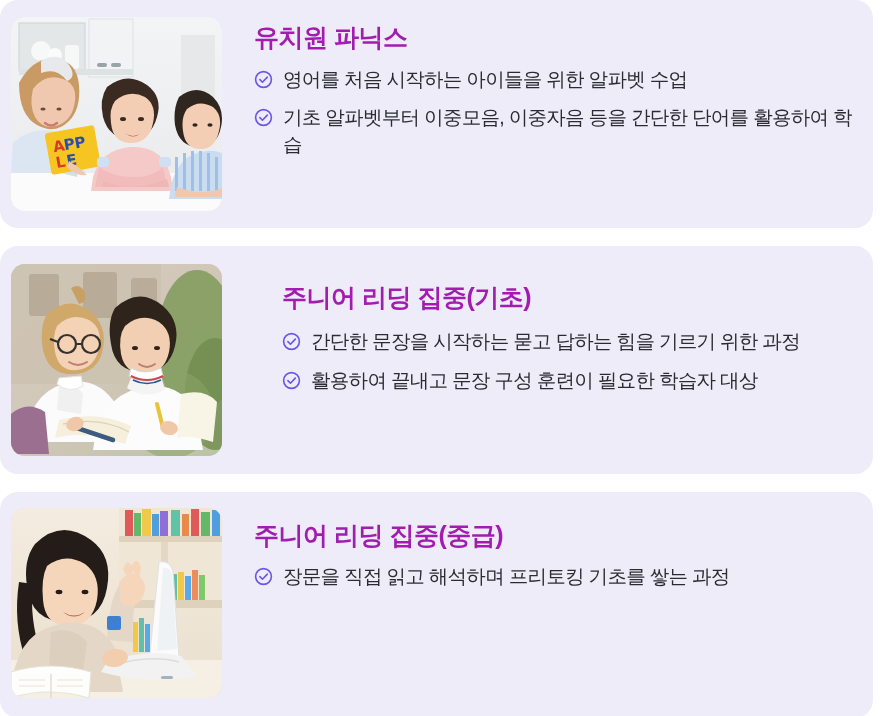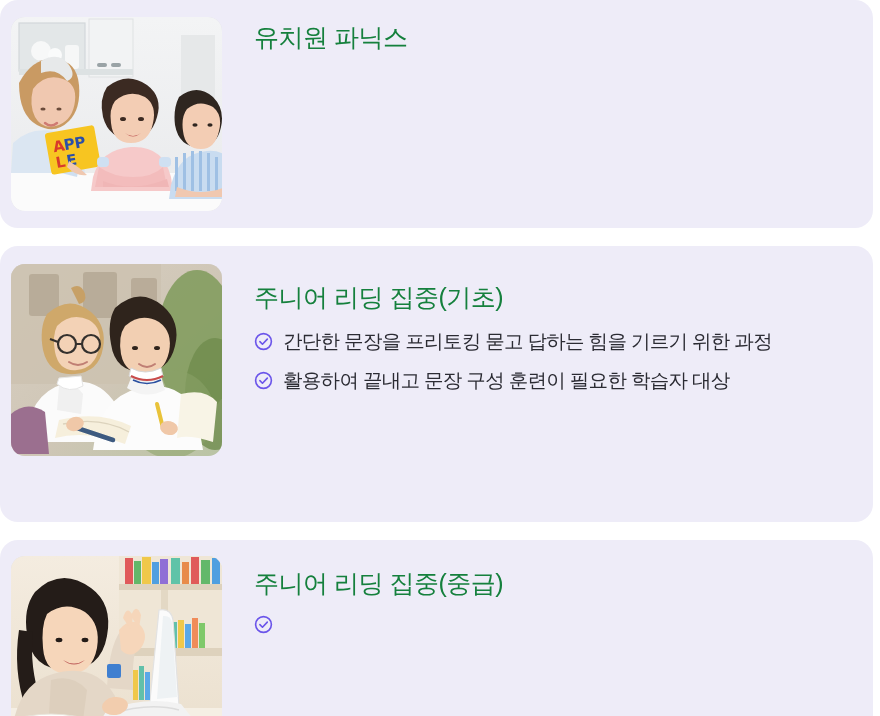--- a/index.html
+++ b/index.html
@@ -26,21 +26,21 @@
     position: relative;
     display: flex;
     align-items: flex-start;
     background: #eeecf8;
     border-radius: 18px;
     width: 873px;
     box-sizing: border-box;
     overflow: hidden;
   }
   .card-1 { height: 228px; }
-  .card-2 { height: 276px; }
+  .card-2 { height: 228px; gap: 28px; }
   .card-3 { height: 226px; }
 
   .card-thumb {
     flex: 0 0 auto;
     width: 211px;
     height: 194px;
     margin: 17px 0 0 11px;
     border-radius: 14px;
     overflow: hidden;
     position: relative;
@@ -56,23 +56,23 @@
     flex: 1 1 auto;
     padding-left: 32px;
     padding-right: 18px;
     box-sizing: border-box;
   }
   .card-1 .card-body { padding-top: 22px; }
   .card-2 .card-body { padding-top: 36px; }
   .card-3 .card-body { padding-top: 28px; }
 
   .card-title {
-    color: #15803d;
+    color: #a21caf;
     font-size: 25px;
-    font-weight: normal;
+    font-weight: bold;
     letter-spacing: -0.5px;
     line-height: 1.2;
     margin: 0 0 14px 0;
     white-space: nowrap;
   }
   .card-2 .card-title { margin-bottom: 16px; }
   .card-3 .card-title { margin-bottom: 13px; }
 
   .bullet-list {
     list-style: none;
@@ -180,20 +180,40 @@
             <rect x="188" y="134" width="3" height="40"></rect>
             <rect x="196" y="136" width="3" height="38"></rect>
             <rect x="204" y="140" width="3" height="34"></rect>
           </g>
           <path d="M166 170 q24 10 48 0 l2 10 H164z" fill="#f0c8b0"></path>
         </g>
       </svg>
     </div>
     <div class="card-body">
       <h3 class="card-title">유치원 파닉스</h3>
+      <ul class="bullet-list">
+        <li class="bullet-item">
+          <span class="check-icon">
+            <svg viewBox="0 0 20 20" aria-hidden="true">
+              <circle cx="10" cy="10" r="8.3" fill="none" stroke="#6b55ea" stroke-width="1.7"></circle>
+              <path d="M6.2 10.2 L8.9 12.9 L14 7.5" fill="none" stroke="#6b55ea" stroke-width="1.7" stroke-linecap="round" stroke-linejoin="round"></path>
+            </svg>
+          </span>
+          <span>영어를 처음 시작하는 아이들을 위한 알파벳 수업</span>
+        </li>
+        <li class="bullet-item">
+          <span class="check-icon">
+            <svg viewBox="0 0 20 20" aria-hidden="true">
+              <circle cx="10" cy="10" r="8.3" fill="none" stroke="#6b55ea" stroke-width="1.7"></circle>
+              <path d="M6.2 10.2 L8.9 12.9 L14 7.5" fill="none" stroke="#6b55ea" stroke-width="1.7" stroke-linecap="round" stroke-linejoin="round"></path>
+            </svg>
+          </span>
+          <span>기초 알파벳부터 이중모음, 이중자음 등을 간단한 단어를 활용하여 학습</span>
+        </li>
+      </ul>
     </div>
   </div>
 
   <div class="course-card card-2">
     <div class="card-thumb">
       <svg viewBox="0 0 211 192" preserveAspectRatio="xMidYMid slice" aria-hidden="true">
         <defs>
           <linearGradient id="bg2" x1="0" y1="0" x2="1" y2="1">
             <stop offset="0" stop-color="#d8cfc2"></stop>
               <stop offset="0.55" stop-color="#cfc6b6"></stop>
@@ -257,21 +277,21 @@
     <div class="card-body">
       <h3 class="card-title">주니어 리딩 집중(기초)</h3>
       <ul class="bullet-list">
         <li class="bullet-item">
           <span class="check-icon">
             <svg viewBox="0 0 20 20" aria-hidden="true">
               <circle cx="10" cy="10" r="8.3" fill="none" stroke="#6b55ea" stroke-width="1.7"></circle>
               <path d="M6.2 10.2 L8.9 12.9 L14 7.5" fill="none" stroke="#6b55ea" stroke-width="1.7" stroke-linecap="round" stroke-linejoin="round"></path>
             </svg>
           </span>
-          <span>간단한 문장을 프리토킹 묻고 답하는 힘을 기르기 위한 과정</span>
+          <span>간단한 문장을 시작하는 묻고 답하는 힘을 기르기 위한 과정</span>
         </li>
         <li class="bullet-item">
           <span class="check-icon">
             <svg viewBox="0 0 20 20" aria-hidden="true">
               <circle cx="10" cy="10" r="8.3" fill="none" stroke="#6b55ea" stroke-width="1.7"></circle>
               <path d="M6.2 10.2 L8.9 12.9 L14 7.5" fill="none" stroke="#6b55ea" stroke-width="1.7" stroke-linecap="round" stroke-linejoin="round"></path>
             </svg>
           </span>
           <span>활용하여 끝내고 문장 구성 훈련이 필요한 학습자 대상</span>
         </li>
@@ -362,18 +382,19 @@
     <div class="card-body">
       <h3 class="card-title">주니어 리딩 집중(중급)</h3>
       <ul class="bullet-list">
         <li class="bullet-item">
           <span class="check-icon">
             <svg viewBox="0 0 20 20" aria-hidden="true">
               <circle cx="10" cy="10" r="8.3" fill="none" stroke="#6b55ea" stroke-width="1.7"></circle>
               <path d="M6.2 10.2 L8.9 12.9 L14 7.5" fill="none" stroke="#6b55ea" stroke-width="1.7" stroke-linecap="round" stroke-linejoin="round"></path>
             </svg>
           </span>
+          <span>장문을 직접 읽고 해석하며 프리토킹 기초를 쌓는 과정</span>
         </li>
       </ul>
     </div>
   </div>
 
 </div>
 
 </body></html>

